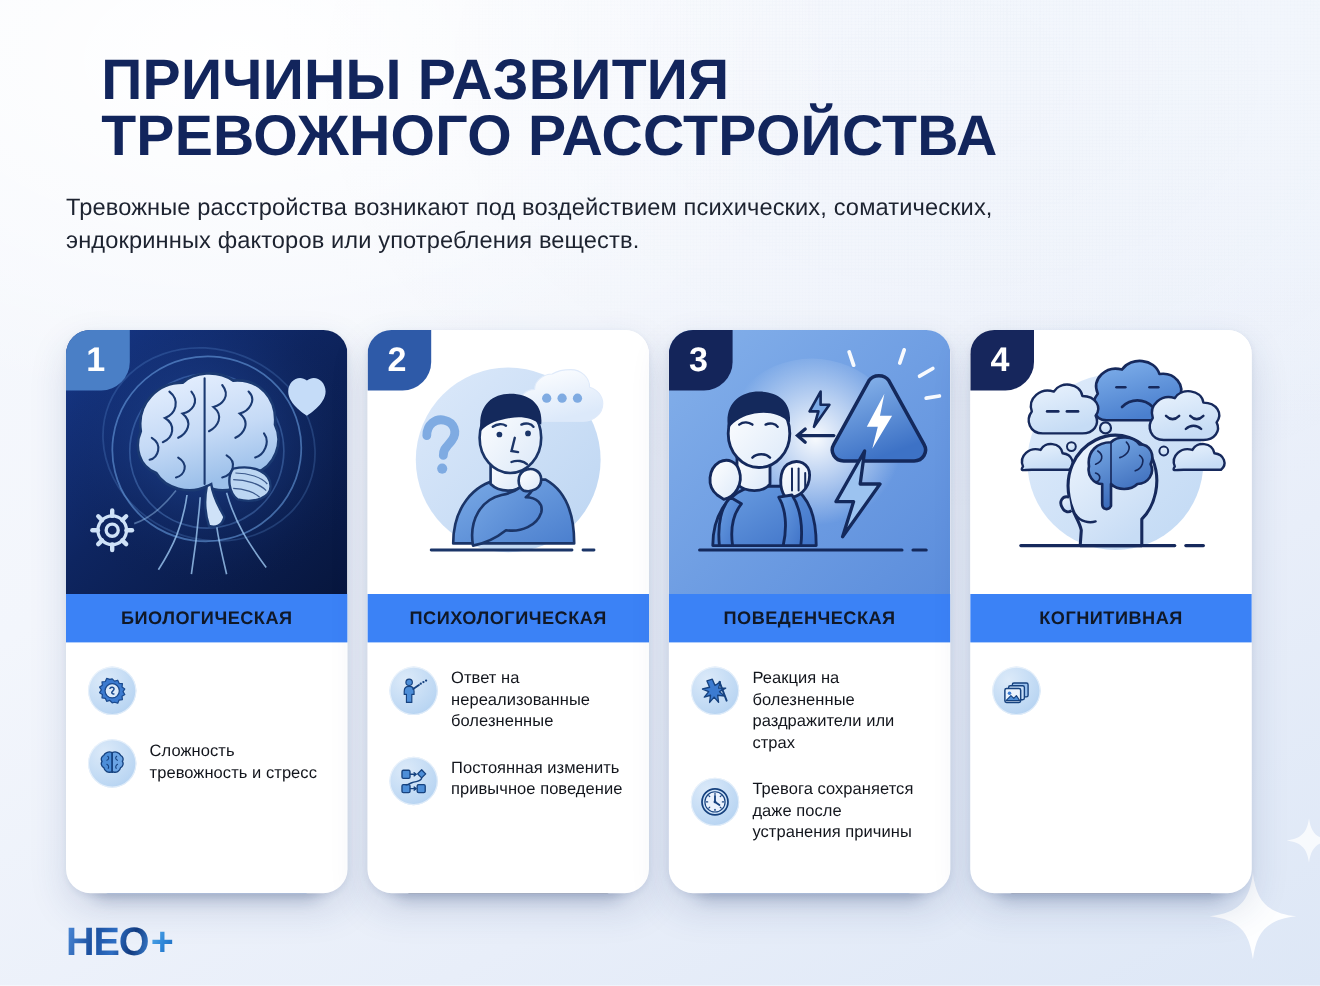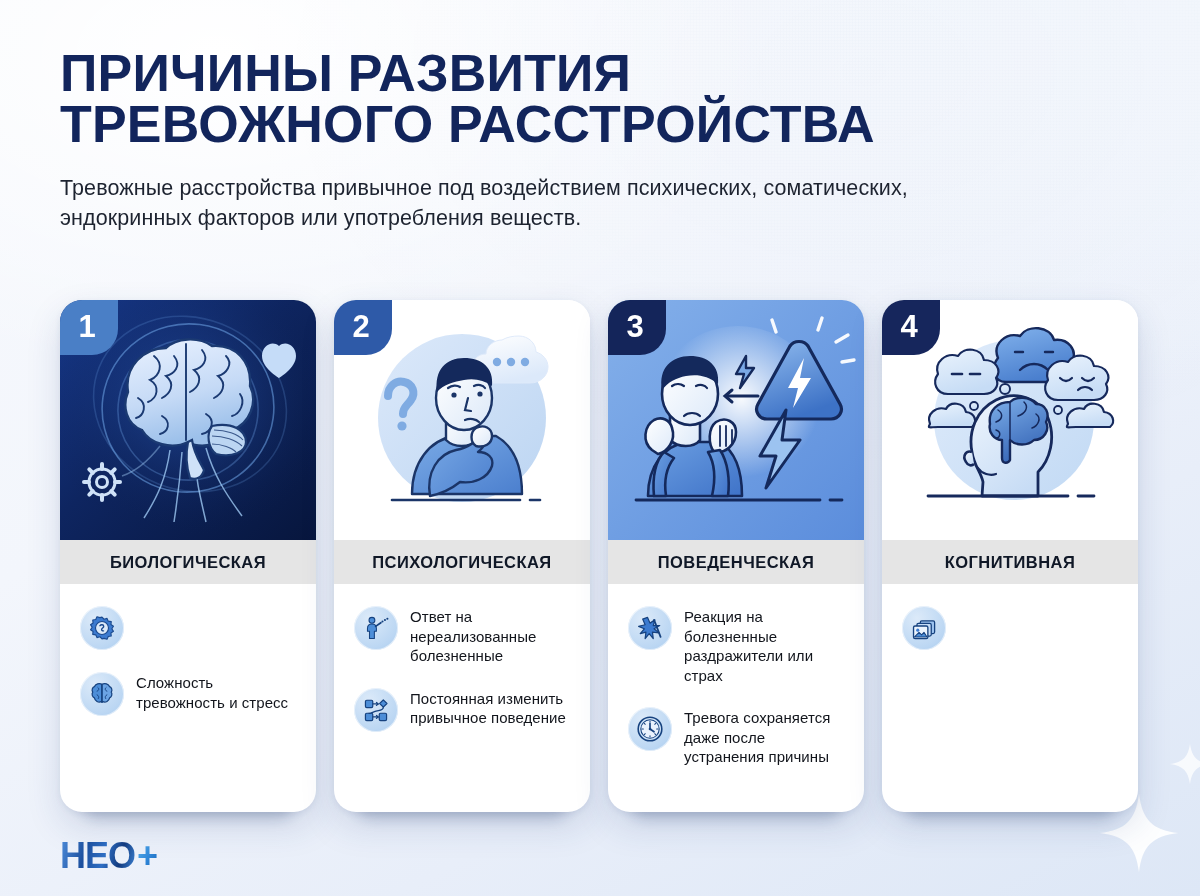--- a/index.html
+++ b/index.html
@@ -24,21 +24,21 @@
   }
   .sparkle{ position:absolute; z-index:1; pointer-events:none; }
   .sparkle svg{ display:block; }
 
   .stage{ position:relative; z-index:3; width:1200px; height:896px; }
 
   
   .header{ position:absolute; left:60px; top:48px; width:1030px; }
   .title{
     font-size:52px; line-height:.99; font-weight:800; letter-spacing:.2px;
-    color:#12255c; text-transform:uppercase;
+    color:#12255c; text-transform:uppercase;margin-left:32px;
   }
   .title .l2{ display:block; }
   .subtitle{
     margin-top:22px; font-size:21.5px; line-height:1.42; color:#1d2330; font-weight:400;
     max-width:960px; letter-spacing:.1px;
   }
 
   
   .cards{
     position:absolute; left:60px; top:300px; width:1086px; height:530px;
@@ -65,21 +65,21 @@
   .badge{
     position:absolute; left:0; top:0; width:58px; height:55px; z-index:5;
     border-radius:0 0 26px 0;
     display:flex; align-items:center; justify-content:center;
     color:#fff; font-size:31px; font-weight:800; line-height:1;
     padding-right:4px; padding-bottom:3px;
   }
 
   
   .label-band{
-    flex:none; height:44px; background:#e5e5e5;
+    flex:none; height:44px; background:#3b82f6;
     display:flex; align-items:center; justify-content:center;
   }
   .label-band span{
     font-size:16.5px; font-weight:800; letter-spacing:.45px;
     color:#101827; text-transform:uppercase; white-space:nowrap;
   }
 
   
   .bullets{ flex:1; padding:22px 16px 10px 20px; display:flex; flex-direction:column; gap:22px; }
   .bullet{ display:flex; gap:12px; align-items:flex-start; }
@@ -124,21 +124,21 @@
     </svg>
 </div>
 
 <div class="stage">
 
   <div class="header">
     <h1 class="title">
       <span class="l1">ПРИЧИНЫ РАЗВИТИЯ</span>
       <span class="l2">ТРЕВОЖНОГО РАССТРОЙСТВА</span>
     </h1>
-    <p class="subtitle">Тревожные расстройства привычное под воздействием психических, соматических, эндокринных факторов или употребления веществ.</p>
+    <p class="subtitle">Тревожные расстройства возникают под воздействием психических, соматических, эндокринных факторов или употребления веществ.</p>
   </div>
 
   <div class="cards">
 
     <div class="card-wrap">
       <div class="card-tab" style="background:linear-gradient(180deg,#4a8ad8,#2f6bc2);"></div>
       <div class="card">
 
         <div class="illo">
           <svg viewBox="0 0 256 240" preserveAspectRatio="xMidYMid slice">

